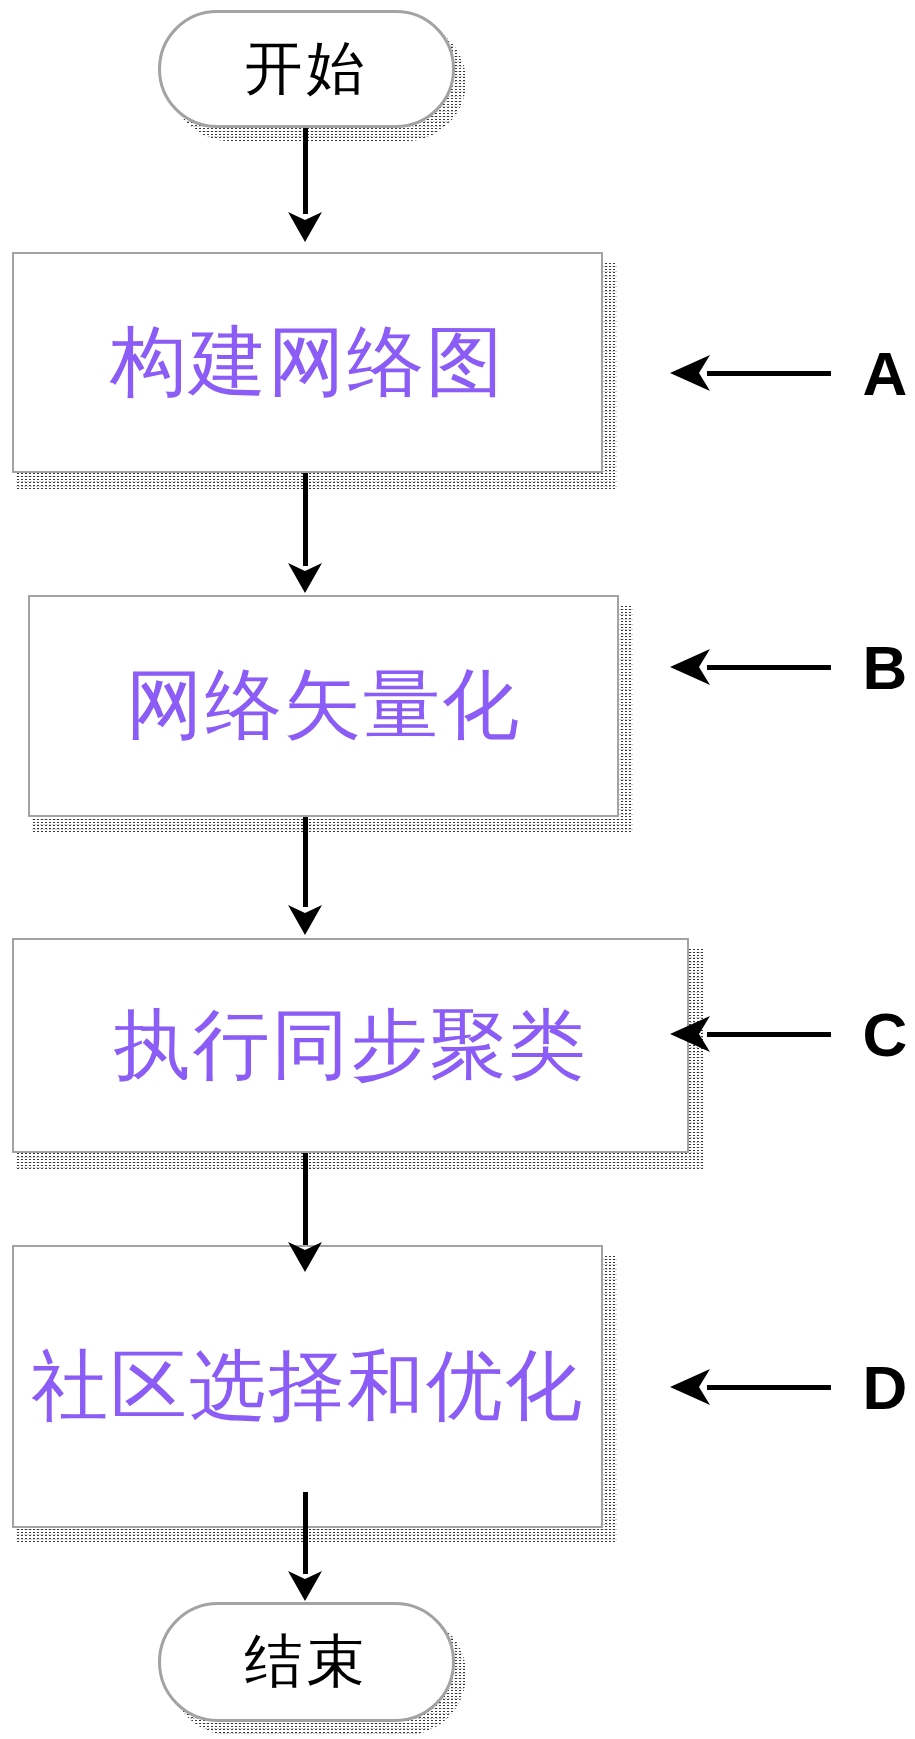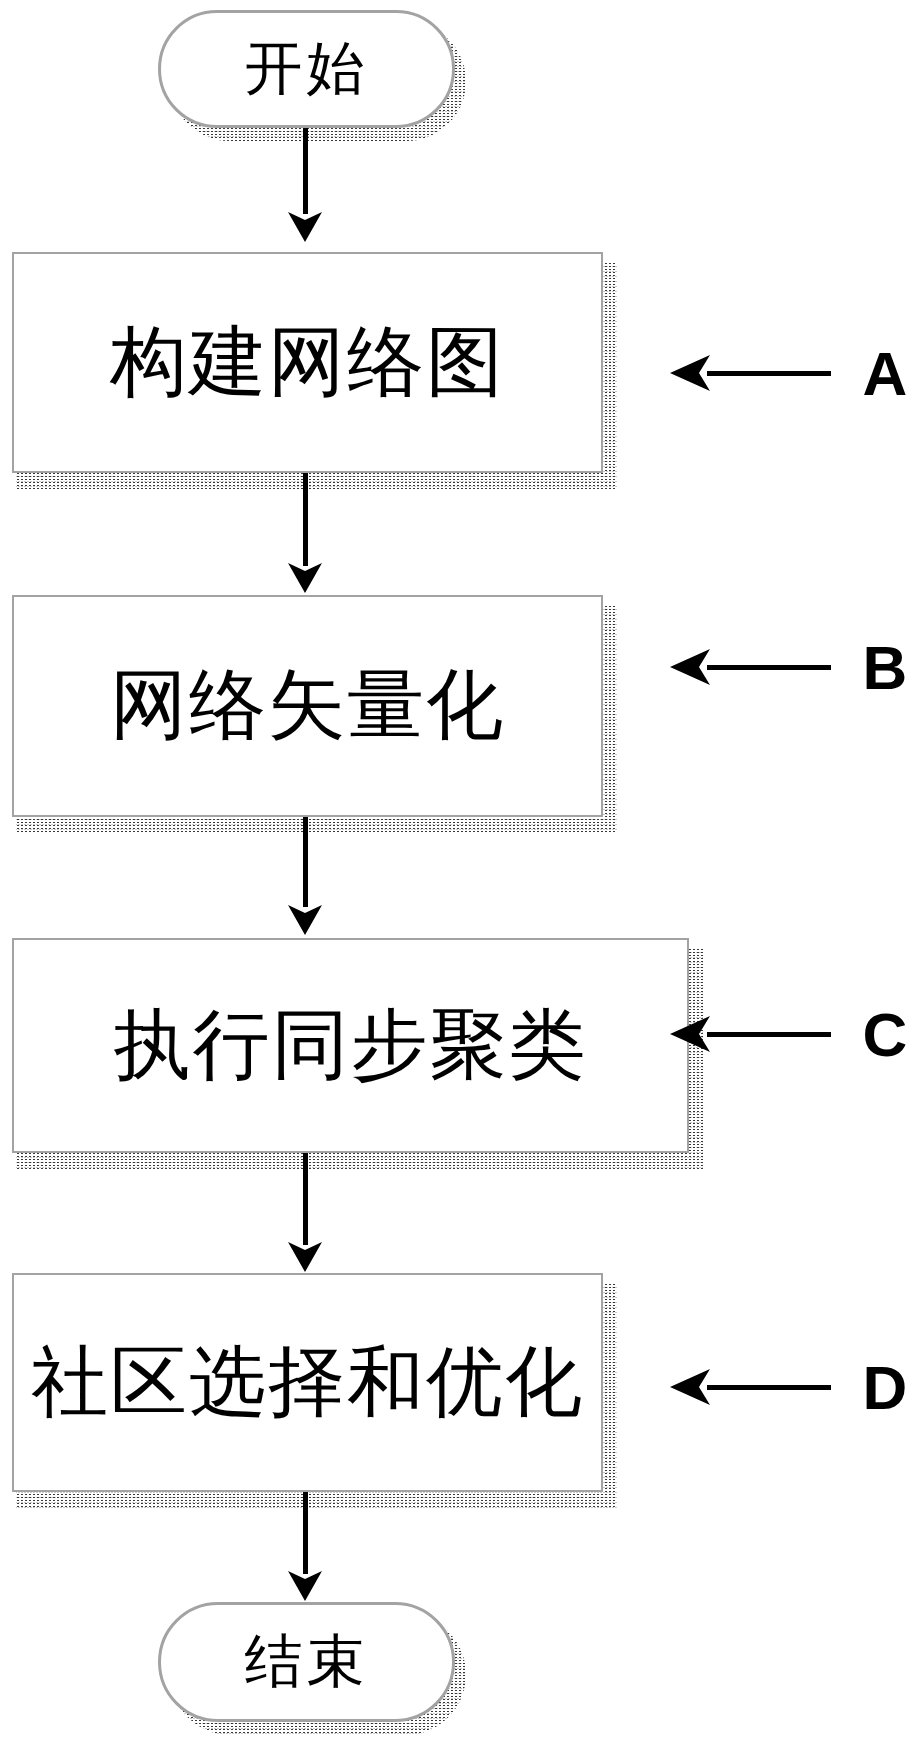--- a/index.html
+++ b/index.html
@@ -25,26 +25,26 @@
   .face{
     position:absolute;left:0;top:0;right:0;bottom:0;
     background:#ffffff;border:2px solid #a3a3a3;
     display:flex;align-items:center;justify-content:center;
     z-index:1;box-sizing:border-box;
   }
   .terminator .face{border-width:3px;border-radius:62px;}
   .terminator .stipple{left:12px;top:12px;right:-11px;bottom:-13px;border-radius:62px;}
   .process .stipple{left:4px;top:10px;right:-14px;bottom:-16px;}
   .term-label{font-size:58px;color:#000;letter-spacing:4px;}
-  .proc-label{font-size:77px;color:#000000;letter-spacing:2px;white-space:nowrap;}
+  .proc-label{font-size:77px;color:#8b5cf6;letter-spacing:2px;white-space:nowrap;}
   #node-start{left:158px;top:10px;width:297px;height:118px;}
   #node-a{left:12px;top:252px;width:591px;height:221px;}
-  #node-b{left:12px;top:595px;width:591px;height:222px;text-align:center;}
+  #node-b{left:28px;top:595px;width:591px;height:222px;text-align:center;}
   #node-c{left:12px;top:938px;width:677px;height:215px;}
-  #node-d{left:12px;top:1273px;width:591px;height:219px;}
+  #node-d{left:12px;top:1245px;width:591px;height:283px;}
   #node-end{left:158px;top:1602px;width:297px;height:120px;}
   
   .vline{position:absolute;width:5px;background:#000;left:303px;z-index:2;}
   .vhead{position:absolute;left:288px;width:34px;height:30px;z-index:2;}
   #vl1{top:128px;height:86px;} #vh1{top:212px;}
   #vl2{top:473px;height:93px;} #vh2{top:563px;}
   #vl3{top:817px;height:90px;} #vh3{top:905px;}
   #vl4{top:1153px;height:92px;}#vh4{top:1242px;}
   #vl5{top:1492px;height:82px;}#vh5{top:1571px;}
   

